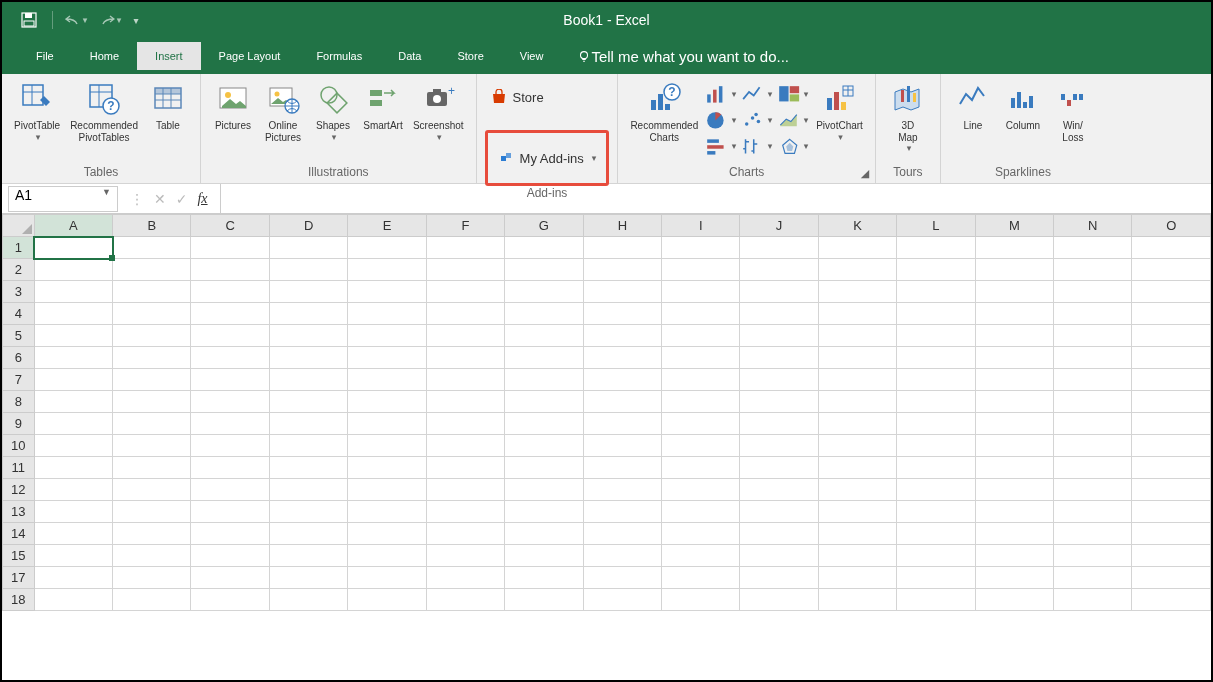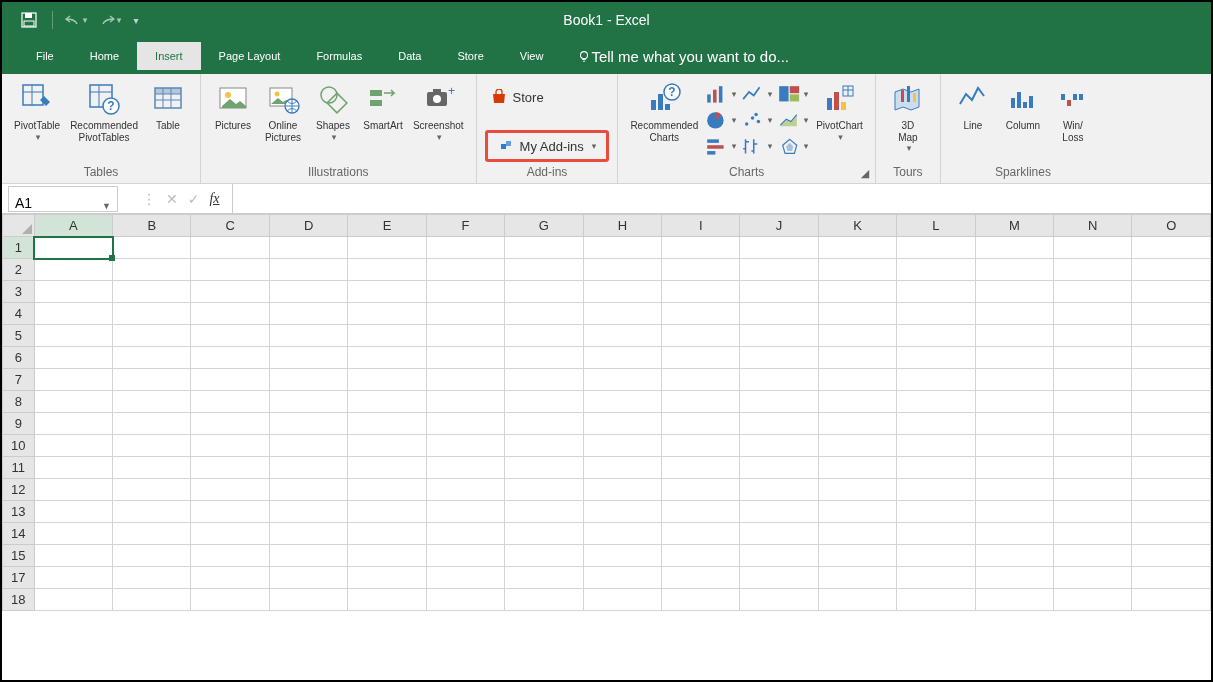--- a/index.html
+++ b/index.html
@@ -28,21 +28,21 @@
   .btn-small { display: flex; align-items: center; padding: 2px 6px; font-size: 13px; color: #333; gap: 6px; cursor: pointer; min-height: 22px; }
   .btn-small .ico { width: 16px; height: 16px; display: flex; align-items: center; justify-content: center; }
   .dropdown { font-size: 9px; color: #666; margin-left: 2px; }
   .addins-stack { display: flex; flex-direction: column; gap: 22px; padding-top: 8px; }
   .highlight-box { border: 3px solid #e74c3c; border-radius: 3px; padding: 1px 2px; }
   .chart-grid { display: grid; grid-template-columns: repeat(3, 34px); grid-auto-rows: 24px; gap: 2px; align-items: center; justify-items: center; padding-top: 4px; }
   .chart-mini { width: 30px; height: 20px; display: flex; align-items: center; justify-content: center; cursor: pointer; }
   .launcher { position: absolute; right: 3px; bottom: 3px; width: 14px; height: 14px; font-size: 11px; color: #666; cursor: pointer; display:flex; align-items:center; justify-content:center; }
   
   .formula-bar { height: 30px; border-bottom: 1px solid #ccc; display: flex; align-items: center; }
-  .name-box { width: 110px; height: 26px; border: 1px solid #ccc; margin: 2px 12px 2px 6px; padding: 0 6px; font-size: 14px; display: flex; align-items: flex-end; justify-content: space-between; }
+  .name-box { width: 110px; height: 26px; border: 1px solid #ccc; margin: 2px 0 2px 6px; padding: 0 6px; font-size: 14px; display: flex; align-items: flex-start; justify-content: space-between; }
   .name-box .dd { font-size: 9px; color: #666; }
   .fx-btns { display: flex; align-items: center; gap: 10px; padding: 0 12px; border-right: 1px solid #ccc; height: 100%; color: #bbb; font-size: 14px; }
   .fx-label { font-style: italic; font-size: 14px; color: #333; font-family: "Times New Roman", serif; text-decoration: underline; }
   .fx-input { flex: 1; height: 100%; border: none; padding: 0 8px; font-size: 14px; }
   
   .grid-area { position: relative; overflow: hidden; }
   table.sheet { border-collapse: collapse; table-layout: fixed; }
   .col-header th { background: #e6e6e6; border: 1px solid #ccc; font-weight: normal; font-size: 13px; color: #333; height: 22px; text-align: center; }
   .col-header th:first-child { width: 32px; background: #e6e6e6; }
   .col-header th.col { width: 80px; }
@@ -210,21 +210,21 @@
         <div class="btn-small">
           <div class="ico">
               <svg viewBox="0 0 16 16">
                 <path d="M2 5h12l-1 9H3z" fill="#d83b01"></path>
                 <path d="M5 5V3a3 3 0 016 0v2" fill="none" stroke="#d83b01" stroke-width="1.3"></path>
               </svg>
             </div>
           <span>Store</span>
         </div>
         <div class="highlight-box">
-          <div class="btn-small" style="padding:4px 8px">
+          <div class="btn-small" style="padding:16px 8px">
             <div class="ico">
                 <svg viewBox="0 0 16 16">
                   <path d="M3 6h5v5H3z" fill="#2b7cd3"></path>
                   <path d="M8 3h5v5H8z" fill="#2b7cd3" opacity=".7"></path>
                 </svg>
               </div>
             <span>My Add-ins</span>
             <span class="dropdown">▾</span>
           </div>
         </div>

